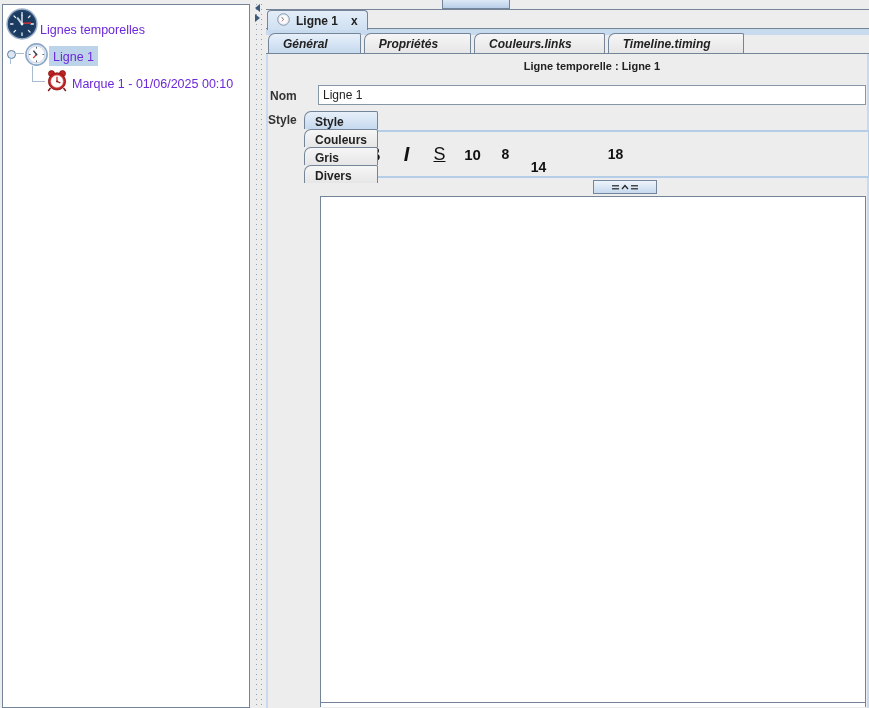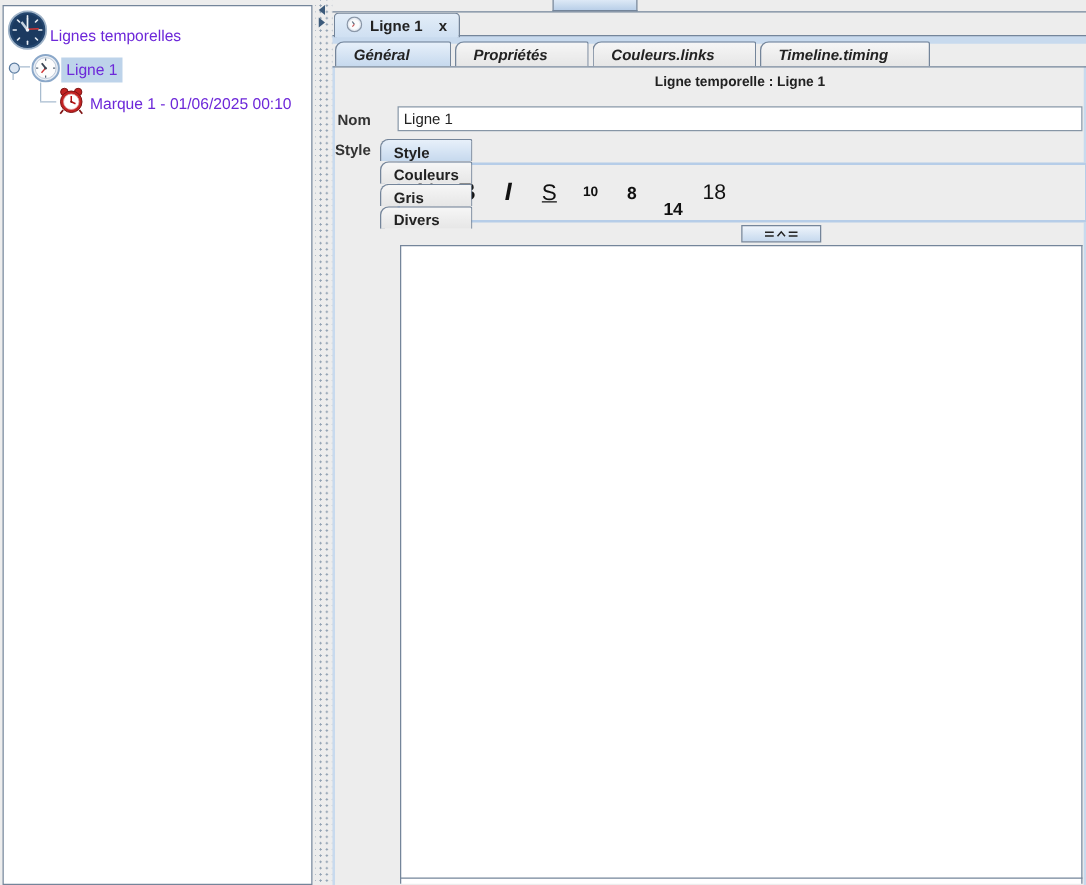--- a/index.html
+++ b/index.html
@@ -74,24 +74,24 @@
   .ntab.selected{background:linear-gradient(#e7f0fa,#c6d9ee);}
 
   .style-panel{left:318px;top:130px;width:544px;height:44px;
     border:2px solid #b6cde8;background:#ededed;
     display:flex;align-items:center;padding-left:4px;}
   .sbtn{width:33px;text-align:center;color:#111;cursor:default;}
   .s-normal{font-size:20px;font-weight:400;}
   .s-bold{font-size:20px;font-weight:700;}
   .s-italic{font-size:20px;font-weight:700;font-style:italic;}
   .s-underline{font-size:18px;font-weight:400;text-decoration:underline;}
-  .s-10{font-size:11px;font-weight:700;}
+  .s-10{font-size:15px;font-weight:700;}
   .s-12{font-size:14px;font-weight:700;}
   .s-14{font-size:14px;font-weight:700;margin-top:26px;}
-  .s-18{font-size:17px;font-weight:400;}
+  .s-18{font-size:14px;font-weight:700;margin-left:44px;}
 
   .divider-btn{left:593px;top:180px;width:62px;height:12px;
     background:linear-gradient(#eef4fb,#c6d9ee);
     border:1px solid #74859a;display:flex;align-items:center;justify-content:center;}
 
   .notes-area{left:320px;top:196px;width:544px;height:510px;background:#fff;
     border:1px solid #74859a;border-bottom:none;}
   .notes-bottom-line{left:320px;top:702px;width:546px;height:1px;background:#74859a;}
 </style>
 </head>

